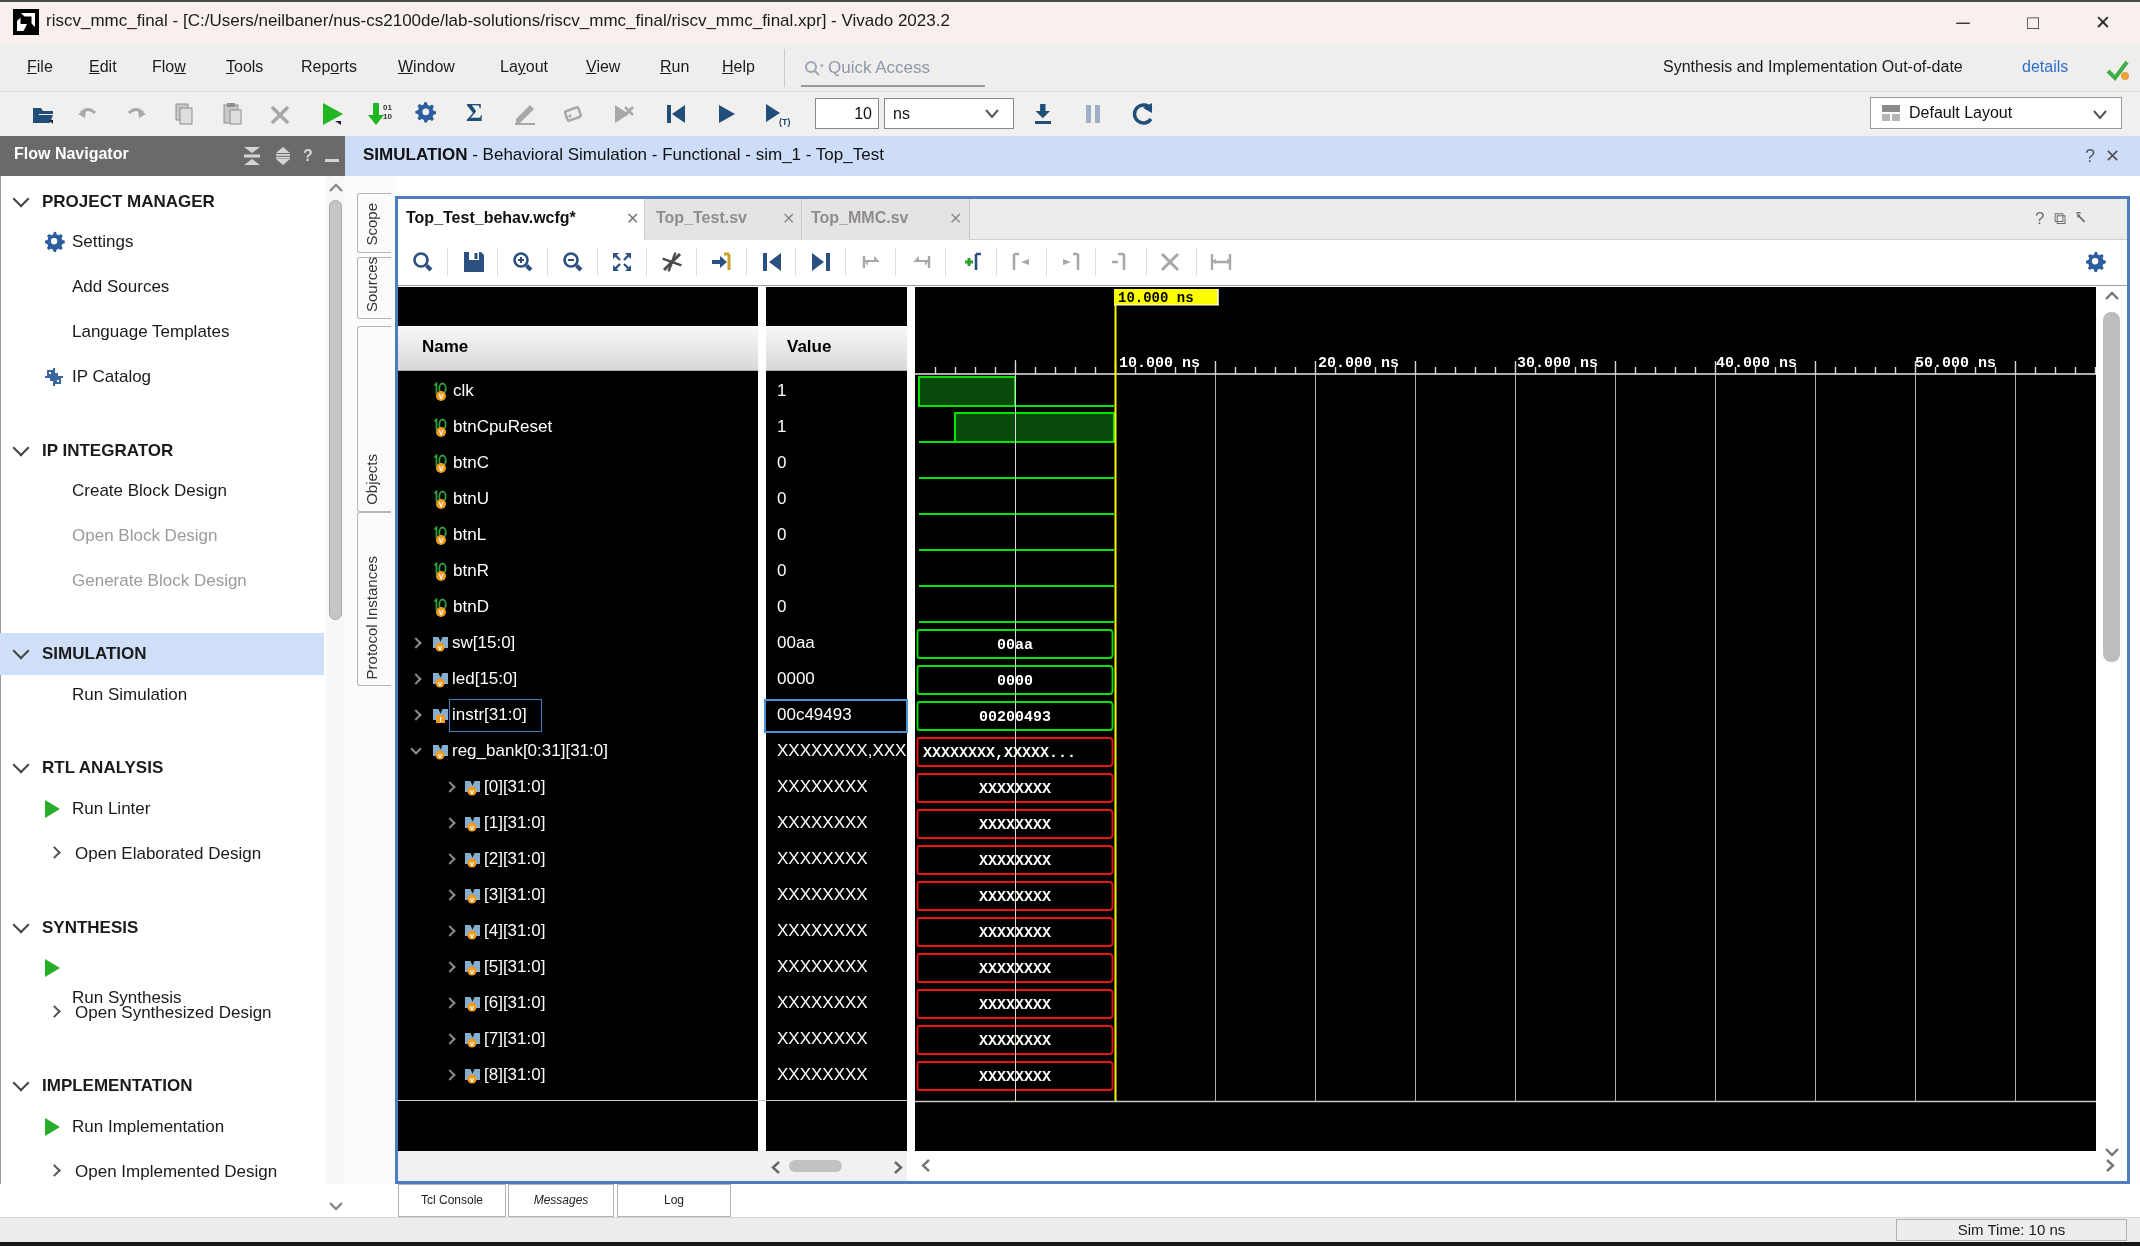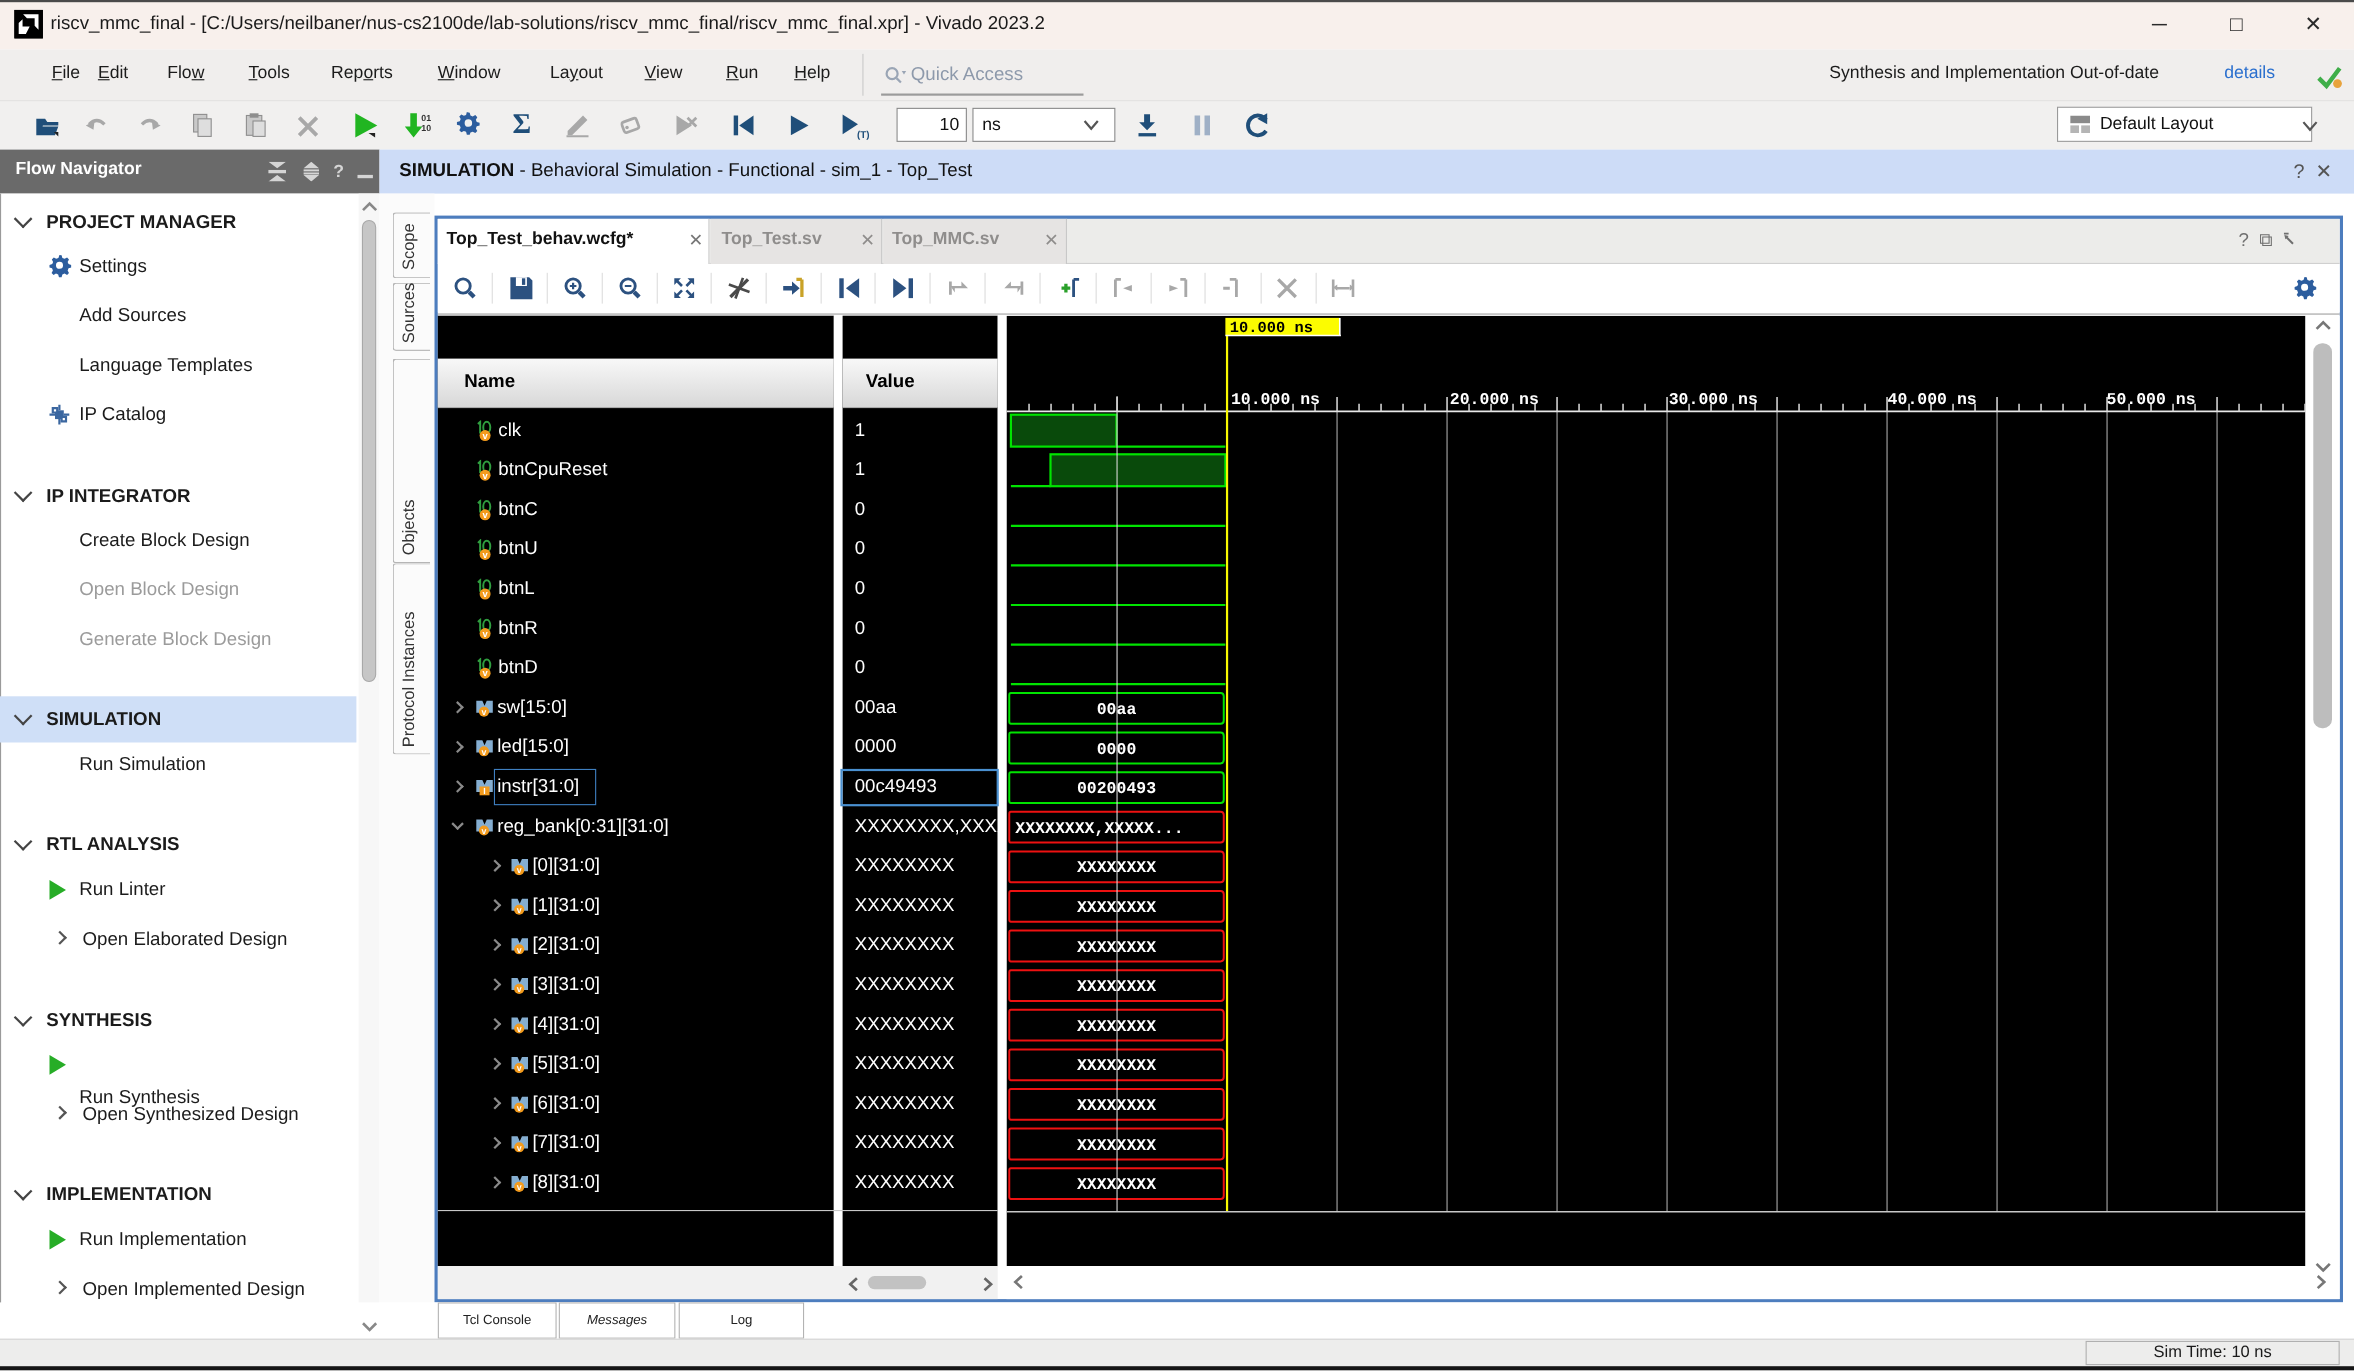--- a/index.html
+++ b/index.html
@@ -14,21 +14,21 @@
 #menubar{left:0;top:45px;width:2140px;height:46px;background:#f0eeed;}
 .menuitem{top:58px;font-size:16px;color:#1b1b1b;}
 #qsep{left:784px;top:49px;width:1px;height:38px;background:#c9c9c9;}
 #qaccess{left:828px;top:58px;font-size:17px;color:#8d99ab;}
 #qunder{left:801px;top:85px;width:184px;height:2px;background:#9b9b9b;}
 #outofdate{left:1663px;top:58px;font-size:16px;color:#1b1b1b;}
 #details{left:2022px;top:58px;font-size:16px;color:#2a6fce;}
 #toolbar{left:0;top:91px;width:2140px;height:45px;background:#f1f0ef;border-top:1px solid #e3e1e0;}
 #fld10{left:815px;top:98px;width:64px;height:31px;background:#fff;border:1px solid #888;font-size:16px;text-align:right;line-height:29px;padding-right:6px;color:#111;}
 #cmbns{left:884px;top:98px;width:130px;height:31px;background:#fff;border:1px solid #888;font-size:16px;line-height:29px;padding-left:8px;color:#111;}
-#cmblayout{left:1870px;top:97px;width:232px;height:32px;background:#fff;border:1px solid #9a9a9a;font-size:16px;line-height:30px;color:#111;padding-left:38px;}
+#cmblayout{left:1870px;top:97px;width:252px;height:32px;background:#fff;border:1px solid #9a9a9a;font-size:16px;line-height:30px;color:#111;padding-left:38px;}
 
 #fnhdr{left:0;top:136px;width:345px;height:40px;background:#6a6a6a;}
 #fnhdr span{position:absolute;left:14px;top:9px;color:#fff;font-weight:bold;font-size:16px;}
 #fnbody{left:0;top:176px;width:345px;height:1041px;background:#fff;border-left:1px solid #9a9a9a;}
 .fni{position:absolute;font-size:17px;color:#1b1b1b;white-space:nowrap;}
 .fnsec{font-weight:bold;}
 .fngray{color:#9b9b9b;}
 .chev{position:absolute;width:12px;height:12px;border-right:2px solid #444;border-bottom:2px solid #444;}
 .chevdown{transform:rotate(45deg);}
 .chevright{transform:rotate(-45deg);}
@@ -77,21 +77,21 @@
 <svg class="abs" style="left:13px;top:9px;" width="26" height="26" viewBox="0 0 26 26">
     <rect width="26" height="26" fill="#000"></rect>
     <path fill="#fff" d="M8 4h14v14l-3.5-3.5v-7h-7zM4 22V12l3.5-3.5V15h6.5L10.5 22z"></path>
   </svg>
 <div class="abs" id="title">riscv_mmc_final - [C:/Users/neilbaner/nus-cs2100de/lab-solutions/riscv_mmc_final/riscv_mmc_final.xpr] - Vivado 2023.2</div>
 <div class="abs winbtn" style="left:1933px;">─</div>
 <div class="abs winbtn" style="left:2003px;">□</div>
 <div class="abs winbtn" style="left:2073px;">✕</div>
 
 <div class="abs" id="menubar"></div>
-<div class="abs menuitem" style="left:27px;margin-left:20px;"><span class="u">F</span>ile</div>
+<div class="abs menuitem" style="left:27px;"><span class="u">F</span>ile</div>
 <div class="abs menuitem" style="left:89px;"><span class="u">E</span>dit</div>
 <div class="abs menuitem" style="left:152px;">Flo<span class="u">w</span></div>
 <div class="abs menuitem" style="left:226px;"><span class="u">T</span>ools</div>
 <div class="abs menuitem" style="left:301px;">Rep<span class="u">o</span>rts</div>
 <div class="abs menuitem" style="left:398px;"><span class="u">W</span>indow</div>
 <div class="abs menuitem" style="left:500px;">La<span class="u">y</span>out</div>
 <div class="abs menuitem" style="left:586px;"><span class="u">V</span>iew</div>
 <div class="abs menuitem" style="left:660px;"><span class="u">R</span>un</div>
 <div class="abs menuitem" style="left:722px;"><span class="u">H</span>elp</div>
 <div class="abs" id="qsep"></div>

